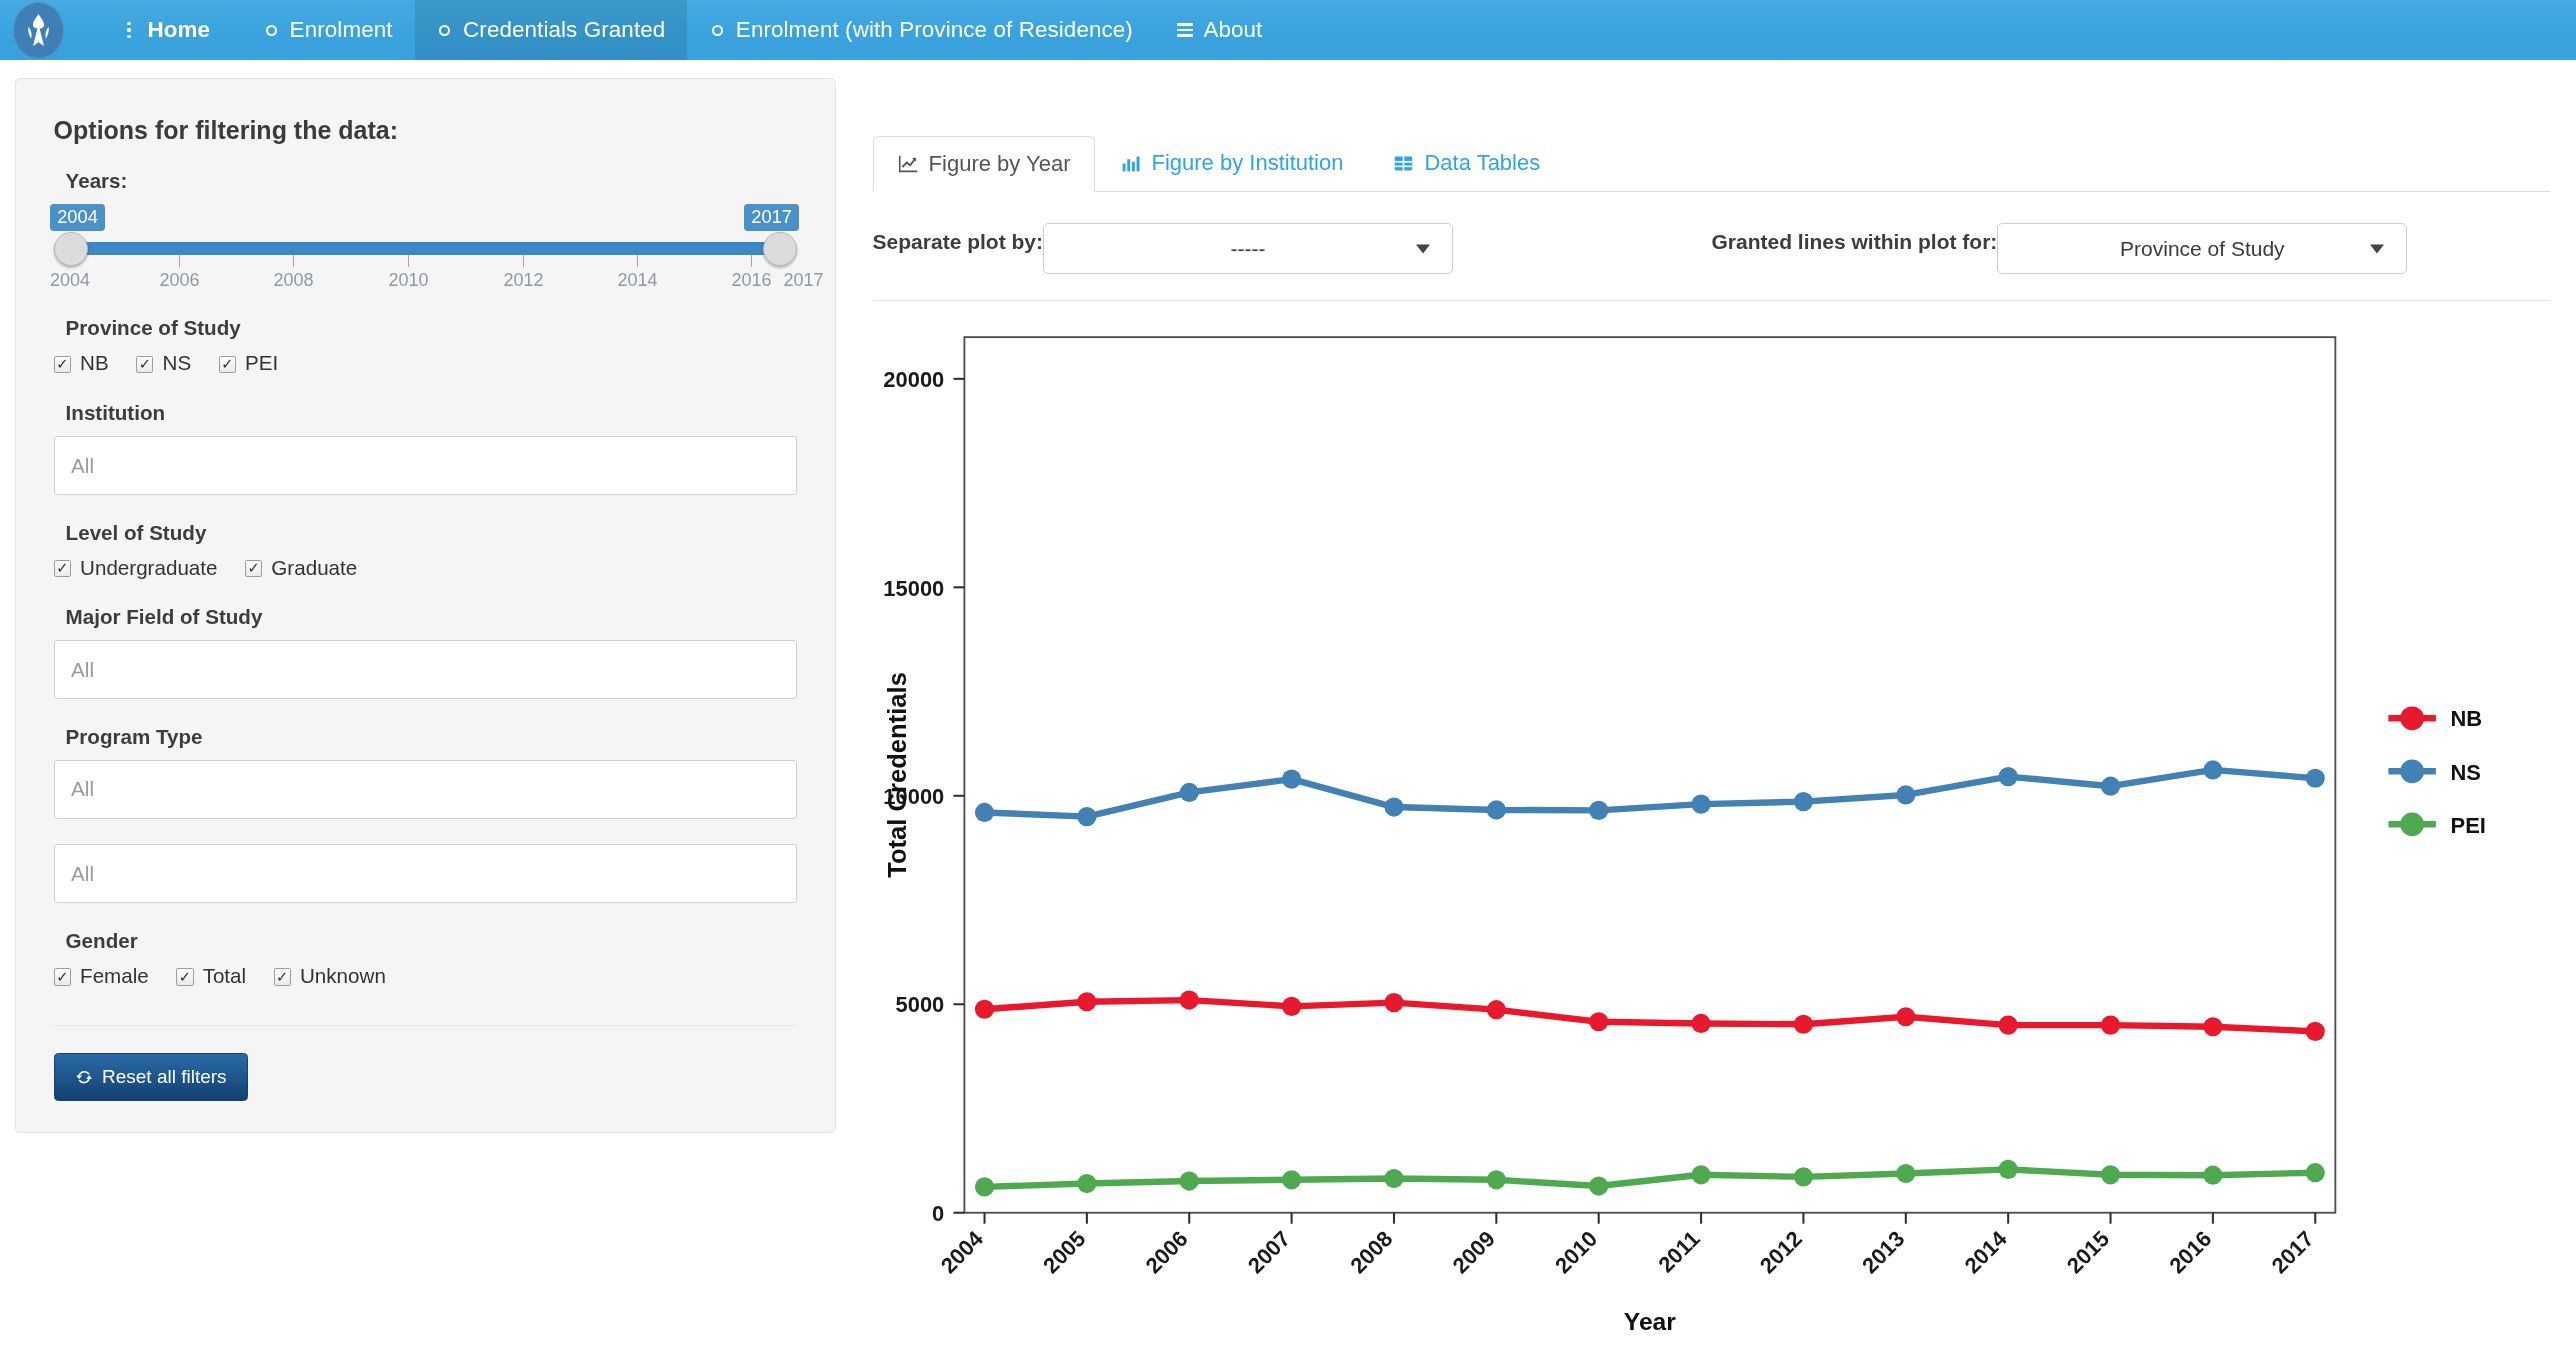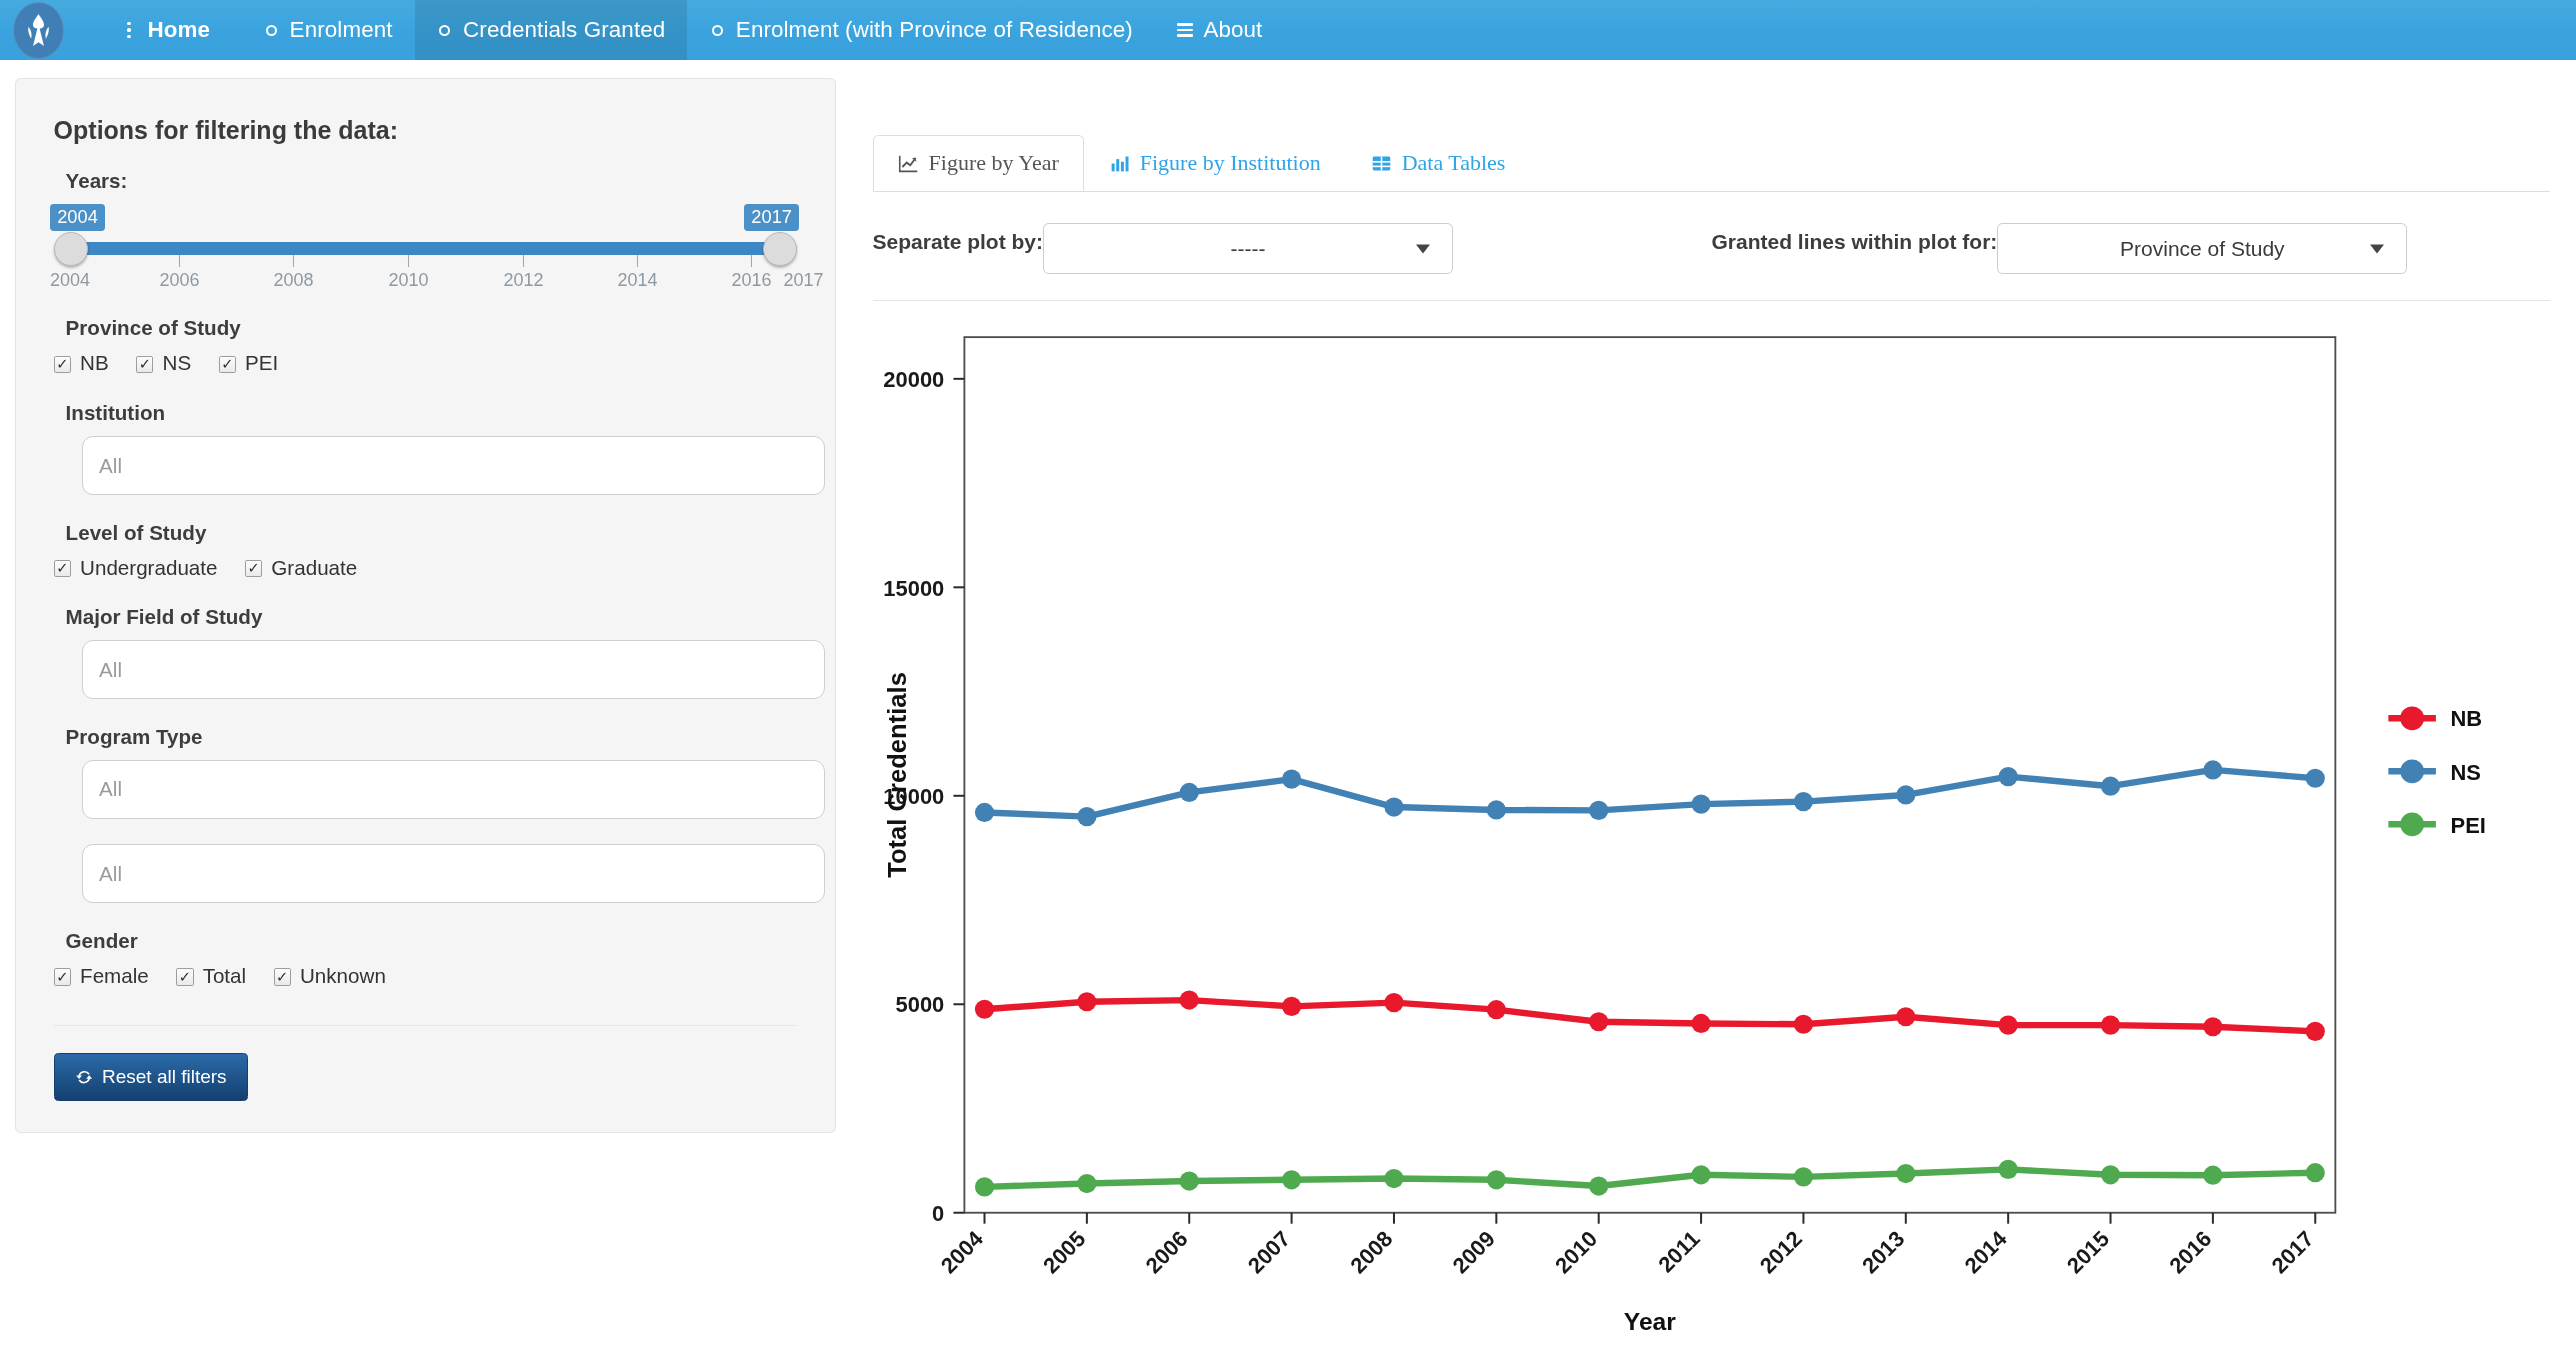--- a/index.html
+++ b/index.html
@@ -110,44 +110,42 @@
     width:17.4px;height:17.4px;border:0.9px solid #9d9d9d;border-radius:1.8px;
     background:linear-gradient(180deg,#fdfdfd,#e9e9e9);
     display:inline-flex;align-items:center;justify-content:center;
     font-size:14.6px;color:#2b2b2b;line-height:1;
     position:relative; top:0.9px;
   }
 
   
   .f-input{
     width:100%; height:59px;
-    background:#fff; border:0.9px solid #cfcfcf; border-radius:11px;
+    background:#fff; border:0.9px solid #cfcfcf; border-radius:3px;
     font-size:20.6px; color:#9a9a9a;
     padding:0 16.5px; display:flex; align-items:center;
     font-family:"Liberation Sans", sans-serif;
-    margin-left:28px;
   }
 
   .divider{ height:0.9px; background:#e5e5e5; margin:37px 0 27.4px 0; }
 
   .btn-reset{
     display:inline-flex; align-items:center; gap:9.1px;
     background:linear-gradient(180deg,#2a6aa8 0%,#14406f 100%);
     border:0.9px solid #14406f; border-radius:4.6px;
     color:#fff; font-size:19px; padding:12px 20px;
     cursor:pointer; font-family:"Liberation Sans", sans-serif;
   }
 
   
   .main{ flex:1; padding:75px 25.6px 0 37px; min-width:0; }
   .tabs{
-    display:flex; align-items:center; gap:0;
+    display:flex; align-items:flex-end; gap:0;
     border-bottom:0.9px solid #dddddd;
     height:57px;
-    font-family:Liberation Serif, serif;
   }
   .tab{
     display:flex; align-items:center; gap:10px;
     padding:0 24px; height:56px;
     font-size:22px; color:#2fa4e7; cursor:pointer;
     border:0.9px solid transparent; border-radius:5.5px 5.5px 0 0;
     position:relative;
   }
   .tab.active{
     color:#555555;

